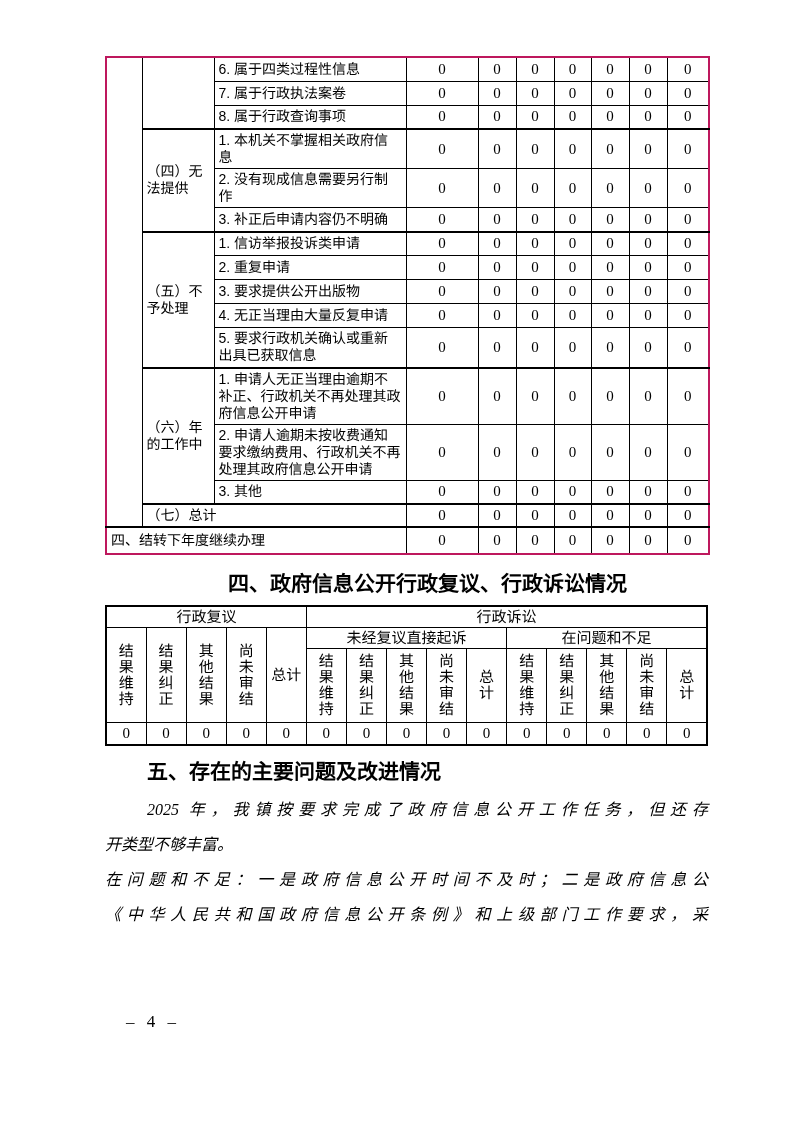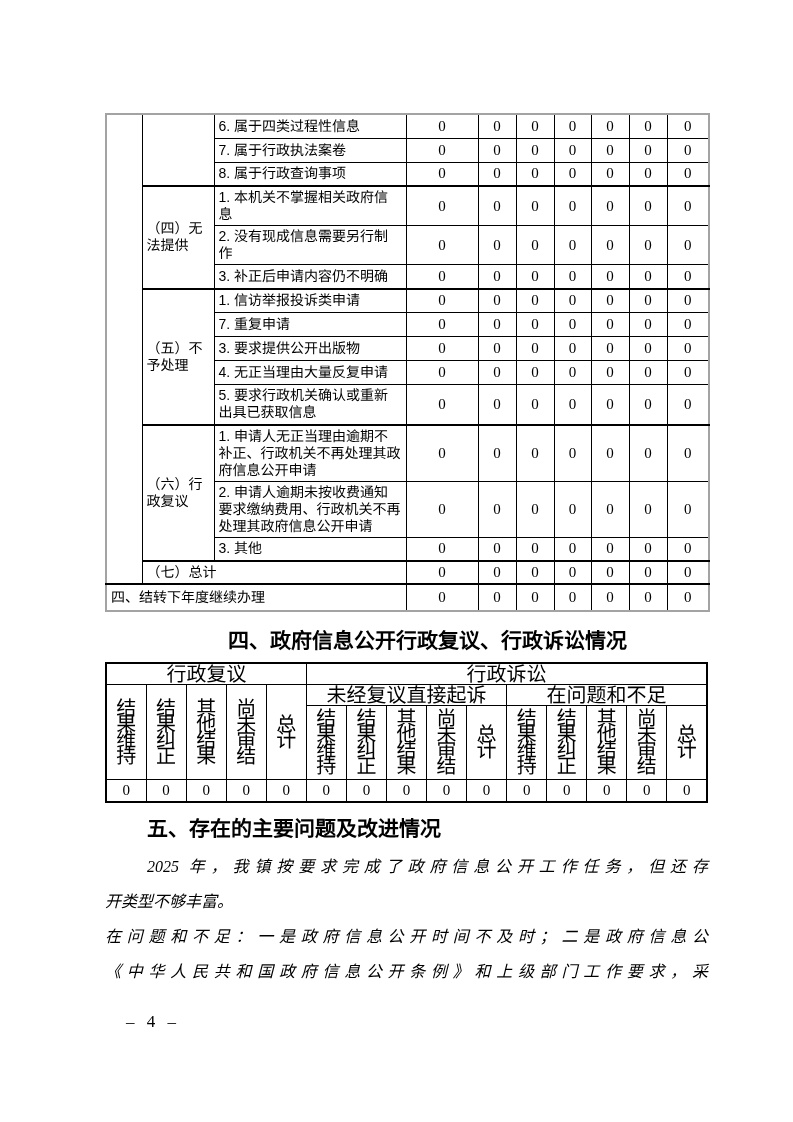--- a/index.html
+++ b/index.html
@@ -7,42 +7,42 @@
     position:relative;width:793px;height:1122px;background:#fff;overflow:hidden;
     font-family:"Liberation Serif","DejaVu Serif",serif;color:#000;
   }
   .content{position:absolute;left:105px;top:0;width:603px;}
 
   
   table{border-collapse:collapse;table-layout:fixed;width:603px;}
   td{border:1px solid #000;overflow:hidden;}
 
   
-  .t1{margin-top:113px;border:2px solid #a3a3a3;}
+  .t1{margin-top:56px;border:2px solid #be185d;}
   .t1 td{
     font-family:"Liberation Sans","DejaVu Sans",sans-serif;
     font-size:14px;line-height:17px;padding:2px 4px;vertical-align:middle;
   }
   .t1 td.num{
     font-family:"Liberation Serif","DejaVu Serif",serif;
     font-size:15px;text-align:center;padding:0 2px;
   }
   .t1 td.item{text-align:left;}
   .t1 td.cat{text-align:left;}
   .t1 tr.s{height:24px;}
   .t1 tr.d{height:40px;}
   .t1 tr.t{height:56px;}
   .t1 tr.tt{height:20px;}
   .t1 tr.cr{height:27px;}
   .t1 tr.gt > td{border-top-width:2px;}
 
   
   .t2{border:2px solid #000;}
   .t2 td{
-    font-size:20px;line-height:16px;text-align:center;vertical-align:middle;padding:1px 2px;
+    font-size:15px;line-height:16px;text-align:center;vertical-align:middle;padding:1px 2px;
   }
   .t2 tr.gh{height:21px;}
   .t2 tr.sh{height:21px;}
   .t2 tr.vr{height:74px;}
   .t2 tr.dr{height:23px;}
   .t2 td.v{white-space:pre-line;line-height:16px;}
   .t2 td.num{font-size:15px;}
 
   
   .sec-title{
@@ -153,21 +153,21 @@
         <td class="item">1. 信访举报投诉类申请</td>
       <td class="num">0</td>
             <td class="num">0</td>
             <td class="num">0</td>
             <td class="num">0</td>
             <td class="num">0</td>
             <td class="num">0</td>
             <td class="num">0</td>
           </tr>
       <tr class="s">
-        <td class="item">7. 重复申请</td>
+        <td class="item">2. 重复申请</td>
       <td class="num">0</td>
             <td class="num">0</td>
             <td class="num">0</td>
             <td class="num">0</td>
             <td class="num">0</td>
             <td class="num">0</td>
             <td class="num">0</td>
           </tr>
       <tr class="s">
         <td class="item">3. 要求提供公开出版物</td>
@@ -194,21 +194,21 @@
       <td class="num">0</td>
             <td class="num">0</td>
             <td class="num">0</td>
             <td class="num">0</td>
             <td class="num">0</td>
             <td class="num">0</td>
             <td class="num">0</td>
           </tr>
 
       <tr class="t gt">
-        <td class="cat" rowspan="3">（六）行政复议</td>
+        <td class="cat" rowspan="3">（六）年的工作中</td>
         <td class="item">1. 申请人无正当理由逾期不补正、行政机关不再处理其政府信息公开申请</td>
       <td class="num">0</td>
             <td class="num">0</td>
             <td class="num">0</td>
             <td class="num">0</td>
             <td class="num">0</td>
             <td class="num">0</td>
             <td class="num">0</td>
           </tr>
       <tr class="t">

